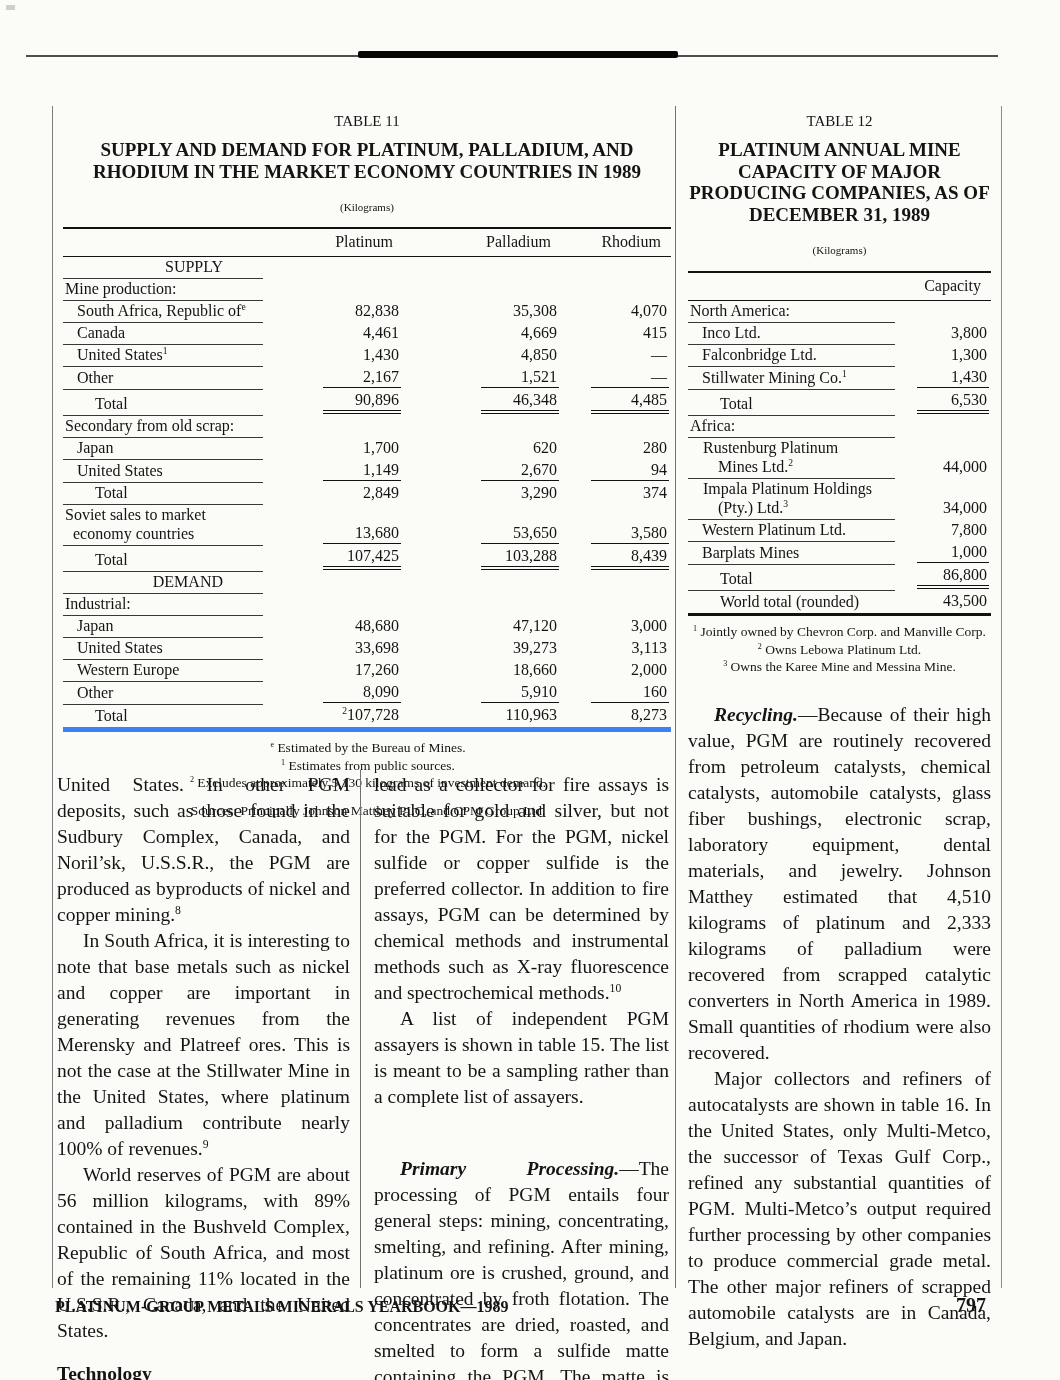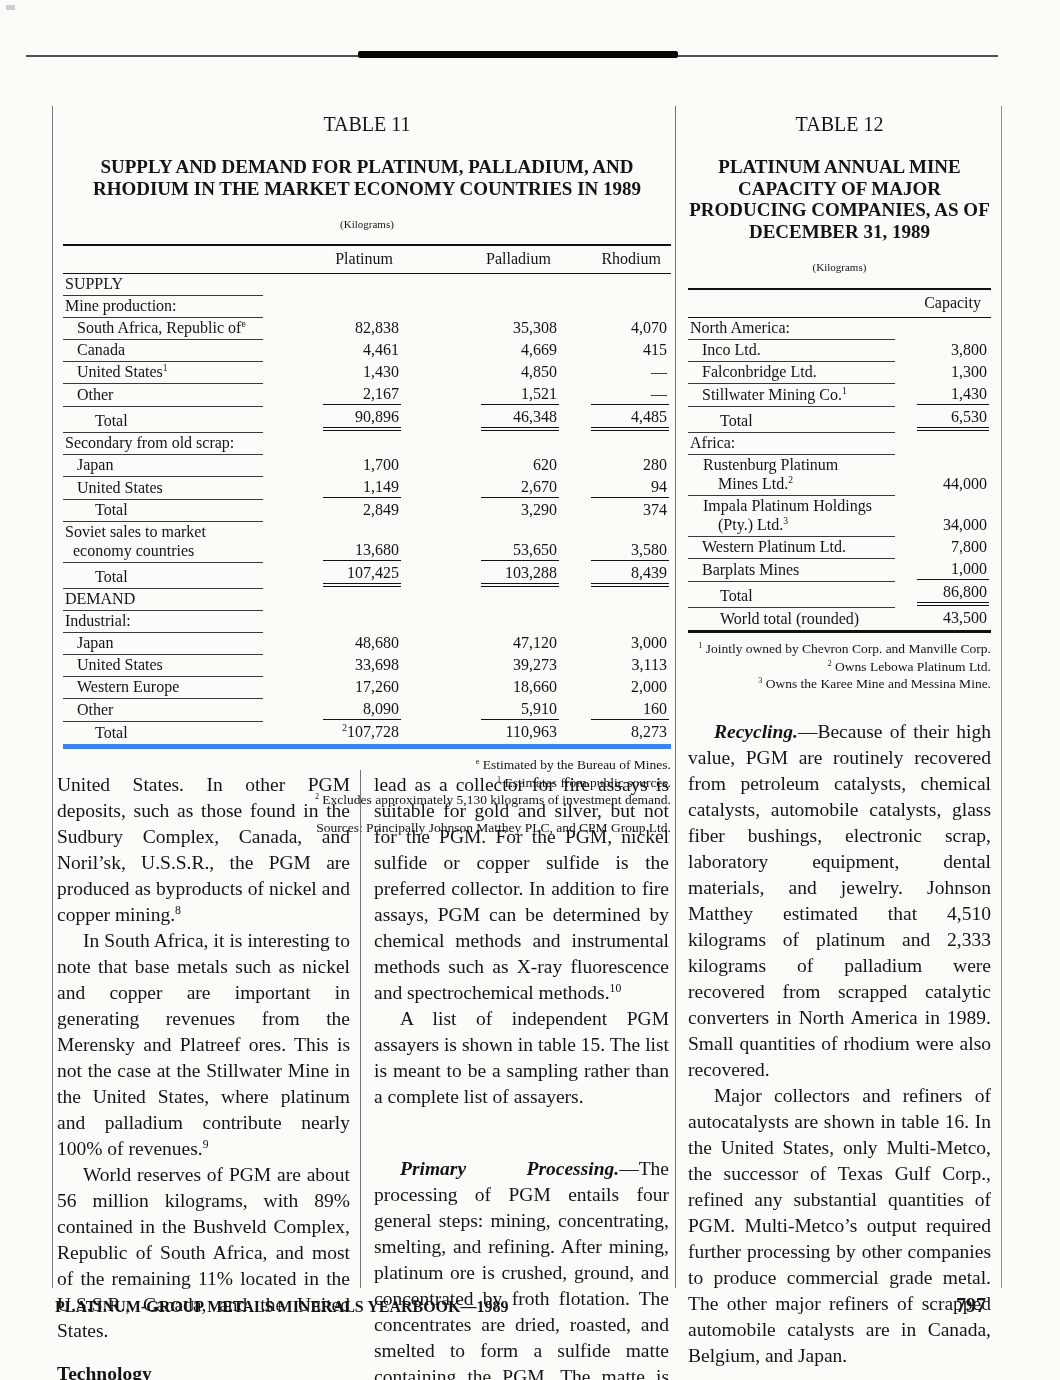--- a/index.html
+++ b/index.html
@@ -14,48 +14,48 @@
   .art-thick{position:absolute;left:358px;top:51px;width:320px;height:7px;background:#060606;border-radius:2px;}
   .speck{position:absolute;left:6px;top:5px;width:9px;height:5px;background:#a9a9a9;opacity:.55;}
 
   .content{position:absolute;left:52px;top:106px;width:948px;height:1182px;
     border-left:1px solid #7d7d7d;border-right:1px solid #8d8d8d;}
   .main-left{position:absolute;left:0;top:0;bottom:0;width:622px;border-right:1px solid #707070;}
   .main-right{position:absolute;left:623px;top:0;bottom:0;right:0;padding:0 10px 0 12px;box-sizing:border-box;}
 
   .t-block{text-align:center;}
   .t11-wrap{padding-left:10px;width:608px;}
-  .tcap{font-size:20px;margin-top:7px;}
-  .ttitle{font-weight:bold;font-size:19px;line-height:21.5px;margin-top:20px;white-space:pre-line;}
+  .tcap{font-size:15px;margin-top:7px;}
+  .ttitle{font-weight:bold;font-size:19px;line-height:21.5px;margin-top:9px;white-space:pre-line;}
   .tunit{font-size:11px;margin-top:19px;}
 
   .table{text-align:left;font-size:16px;}
   .t11{margin-top:14px;border-top:2px solid #111;border-bottom:5px solid #3b82f6;}
   .t12{margin-top:15px;border-top:2px solid #111;border-bottom:3px solid #111;}
   .thead{display:grid;grid-template-columns:200px 140px 158px 110px;border-bottom:1.5px solid #111;padding:4px 0 5px;}
   .t12 .thead{grid-template-columns:1fr 96px;gap:26px;}
   .hcell{text-align:right;padding-right:10px;}
   .trow{display:grid;grid-template-columns:200px 140px 158px 110px;align-items:end;min-height:20px;line-height:19px;}
   .t12 .trow{grid-template-columns:1fr 96px;}
   .stub{border-bottom:1px solid #383838;padding:0 2px 2px 2px;}
-  .trow.center .stub{text-align:left;padding-right:40px;}
+  .trow.center .stub{text-align:right;padding-right:40px;}
   .trow.item .stub{padding-left:14px;}
   .trow.item2 .stub{padding-left:30px;text-indent:-15px;}
   .trow.total .stub{padding-left:32px;}
   .trow.group2 .stub{padding-left:10px;text-indent:-8px;}
   .trow.noline .stub{border-bottom:none;}
   .vcell{text-align:right;padding:0 2px 2px 0;}
   .val{display:inline-block;min-width:78px;padding:0 2px 1px 6px;box-sizing:border-box;}
   .t12 .val{min-width:72px;}
   .val.u{border-bottom:1.5px solid #111;}
   .val.uu{border-bottom:4px double #111;}
 
   sup{font-size:.6em;vertical-align:super;line-height:0;}
 
-  .fnotes{text-align:right;font-size:13.5px;line-height:17.5px;margin-top:7px;}
+  .fnotes{text-align:center;font-size:13.5px;line-height:17.5px;margin-top:7px;}
   .t11-wrap .fnotes{padding-left:2px;}
   .src{margin-top:10px;}
 
   .text2col{position:absolute;left:0;right:0;top:664px;bottom:0;display:flex;}
   .tcol{box-sizing:border-box;font-size:19.5px;line-height:26px;text-align:justify;}
   .tcol-a{width:308px;border-right:1px solid #707070;padding:2px 10px 0 4px;}
   .tcol-b{flex:1;padding:2px 6px 0 13px;}
   .rtext{margin-top:26px;font-size:19.5px;line-height:26px;text-align:justify;}
 
   p{margin:0;}

